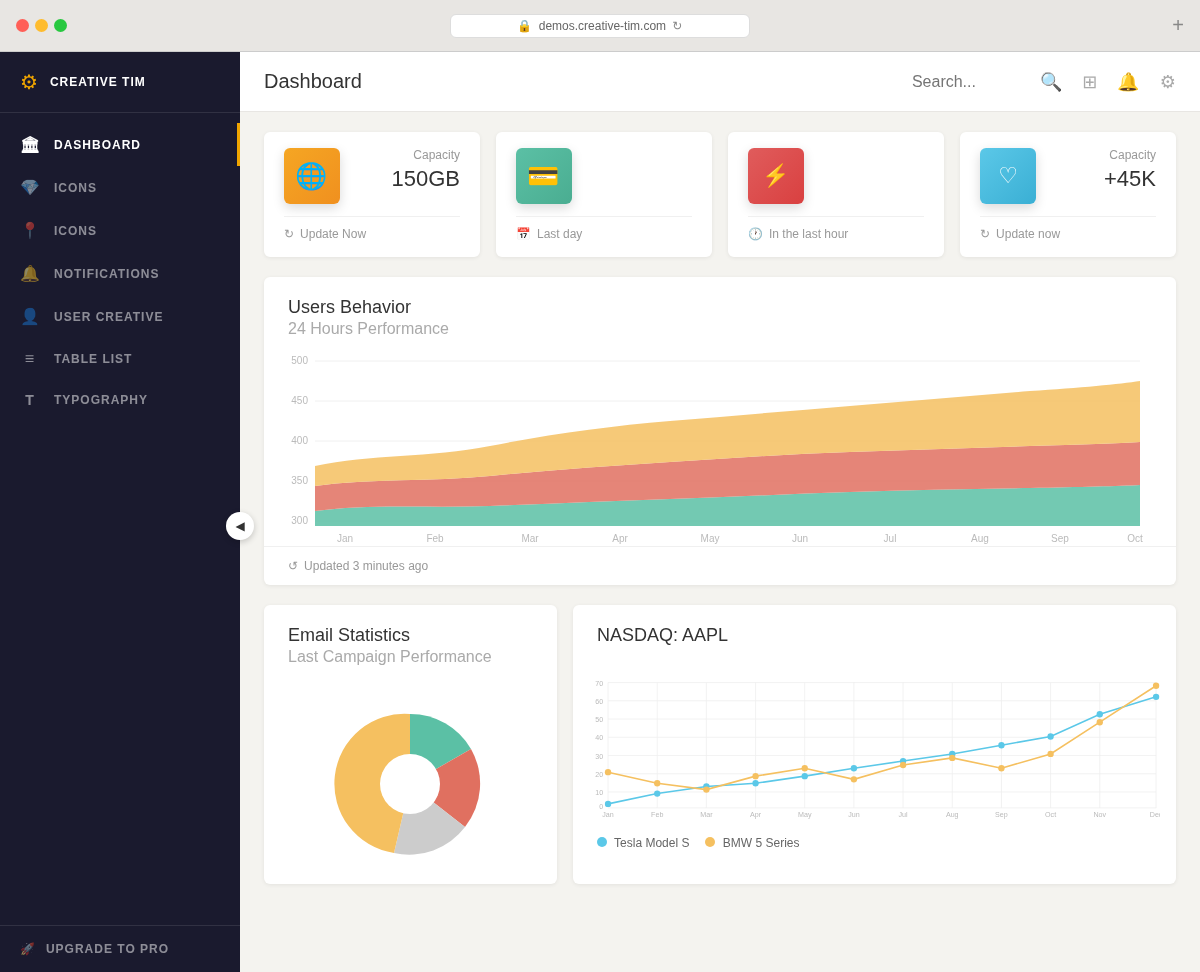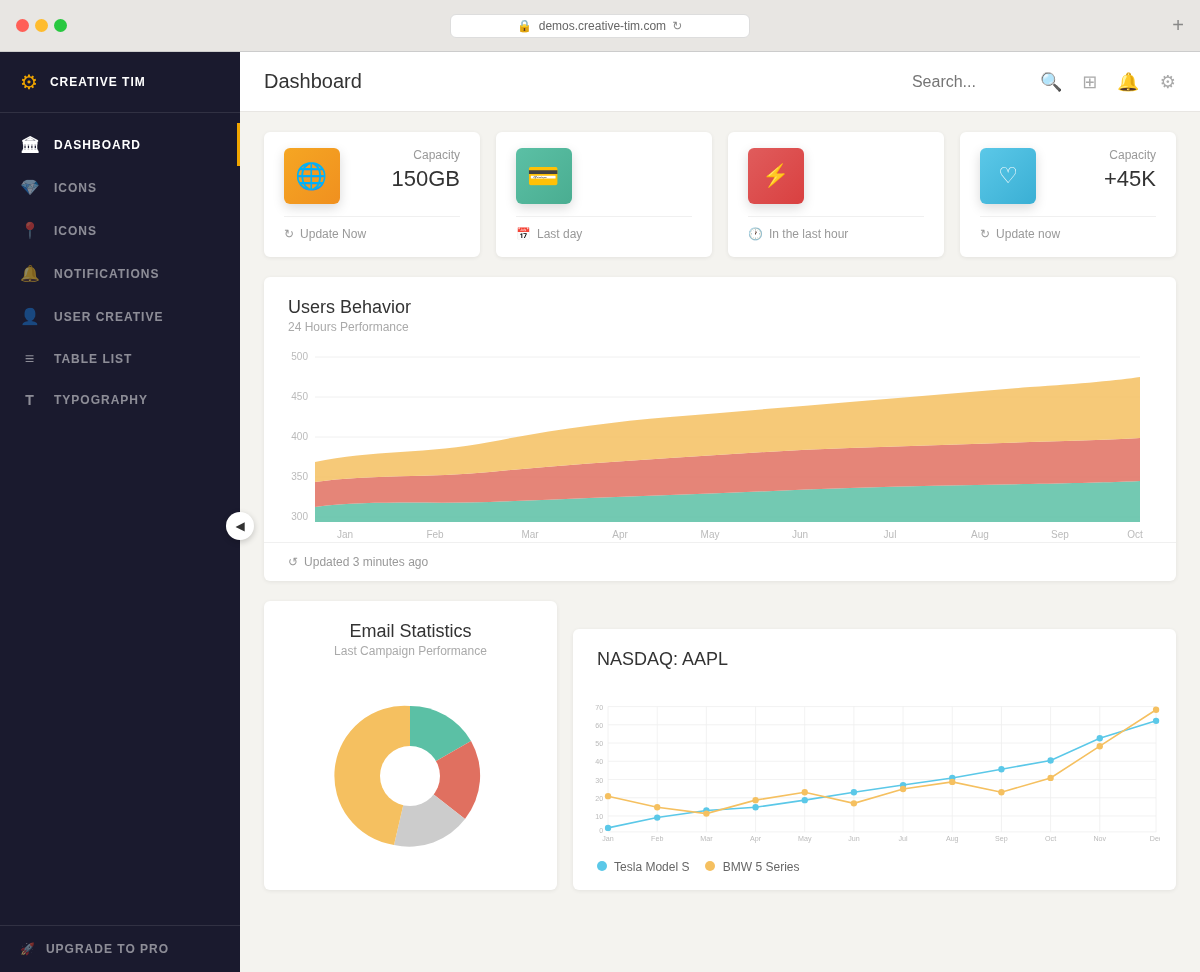--- a/index.html
+++ b/index.html
@@ -124,33 +124,33 @@
     }
 
     
     .chart-panel {
       background: white; border-radius: 6px;
       box-shadow: 0 1px 4px rgba(0,0,0,0.07);
       margin-bottom: 20px; overflow: hidden;
     }
     .chart-header { padding: 20px 24px 8px; }
     .chart-title { font-size: 18px; color: #333; font-weight: 400; margin-bottom: 2px; }
-    .chart-subtitle { font-size: 12px; color: #aaa; }
+    .chart-subtitle { font-size: 16px; color: #aaa; }
     .chart-footer {
       padding: 12px 24px; border-top: 1px solid #f0f0f0;
       font-size: 12px; color: #999; display: flex; align-items: center; gap: 6px;
     }
 
     
     .area-chart-wrap { padding: 0 16px; }
 
     
     .bottom-row { display: flex; gap: 16px; }
-    .bottom-left { flex: 0 0 calc(33% - 8px); text-align: center; }
-    .bottom-right { flex: 1; margin-top: 28px; }
+    .bottom-left { flex: 0 0 calc(33% - 8px); }
+    .bottom-right { flex: 1; }
 
     
     .pie-wrap { display: flex; justify-content: center; padding: 20px 0 10px; }
 
     
     .legend { display: flex; align-items: flex-start; gap: 16px; padding: 0 24px 16px; font-size: 12px; color: #666; }
     .legend-dot { width: 10px; height: 10px; border-radius: 50%; display: inline-block; margin-right: 4px; }
   </style>
 </head>
 <body>

